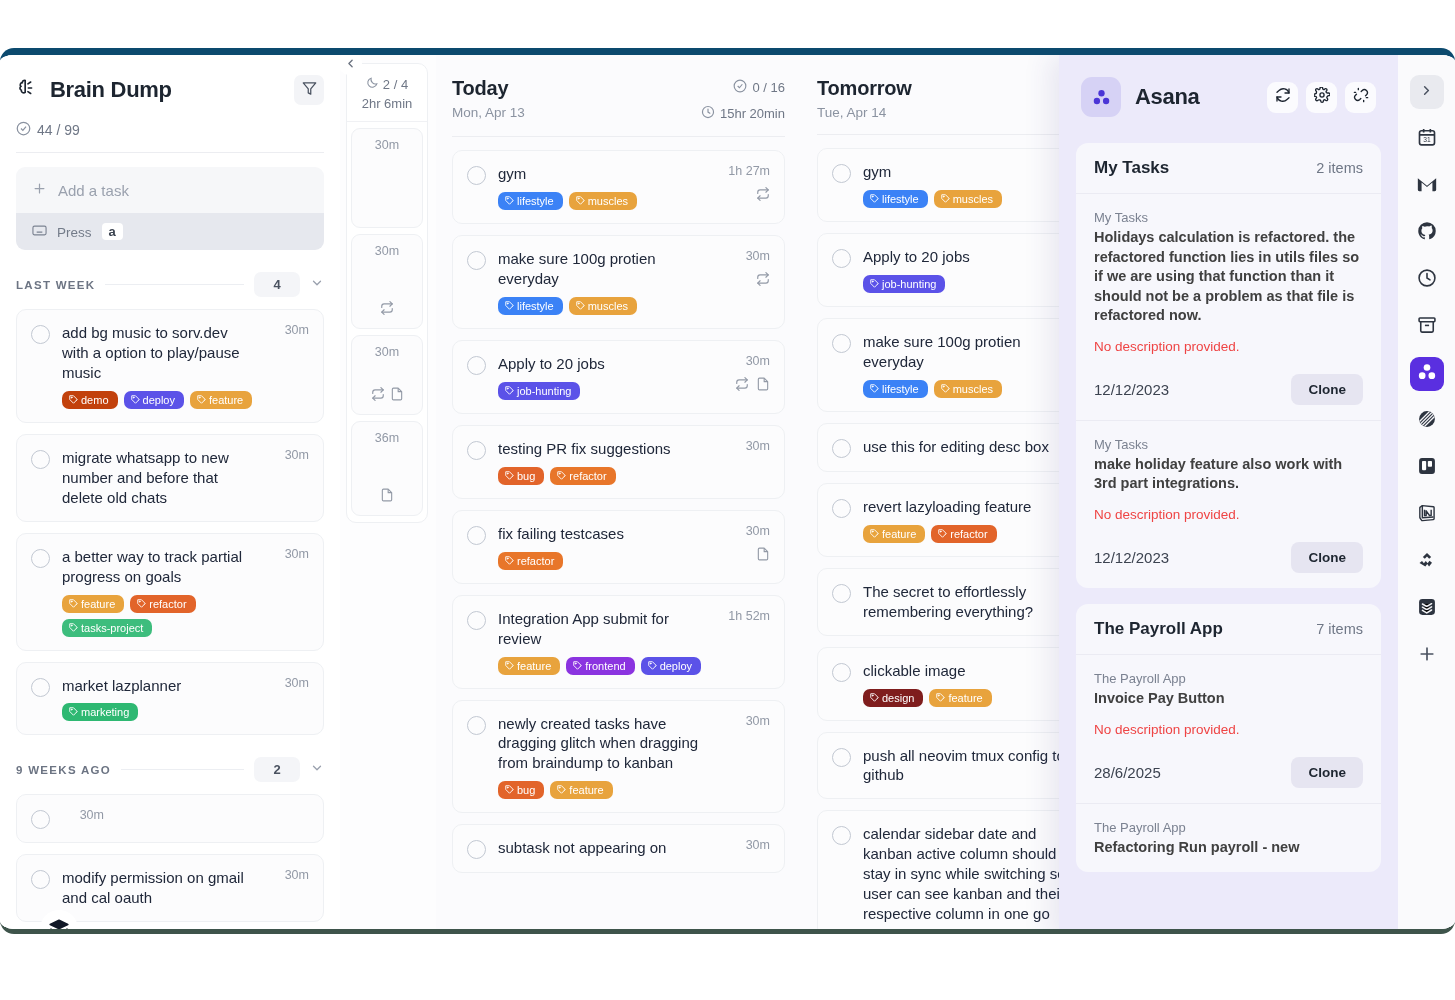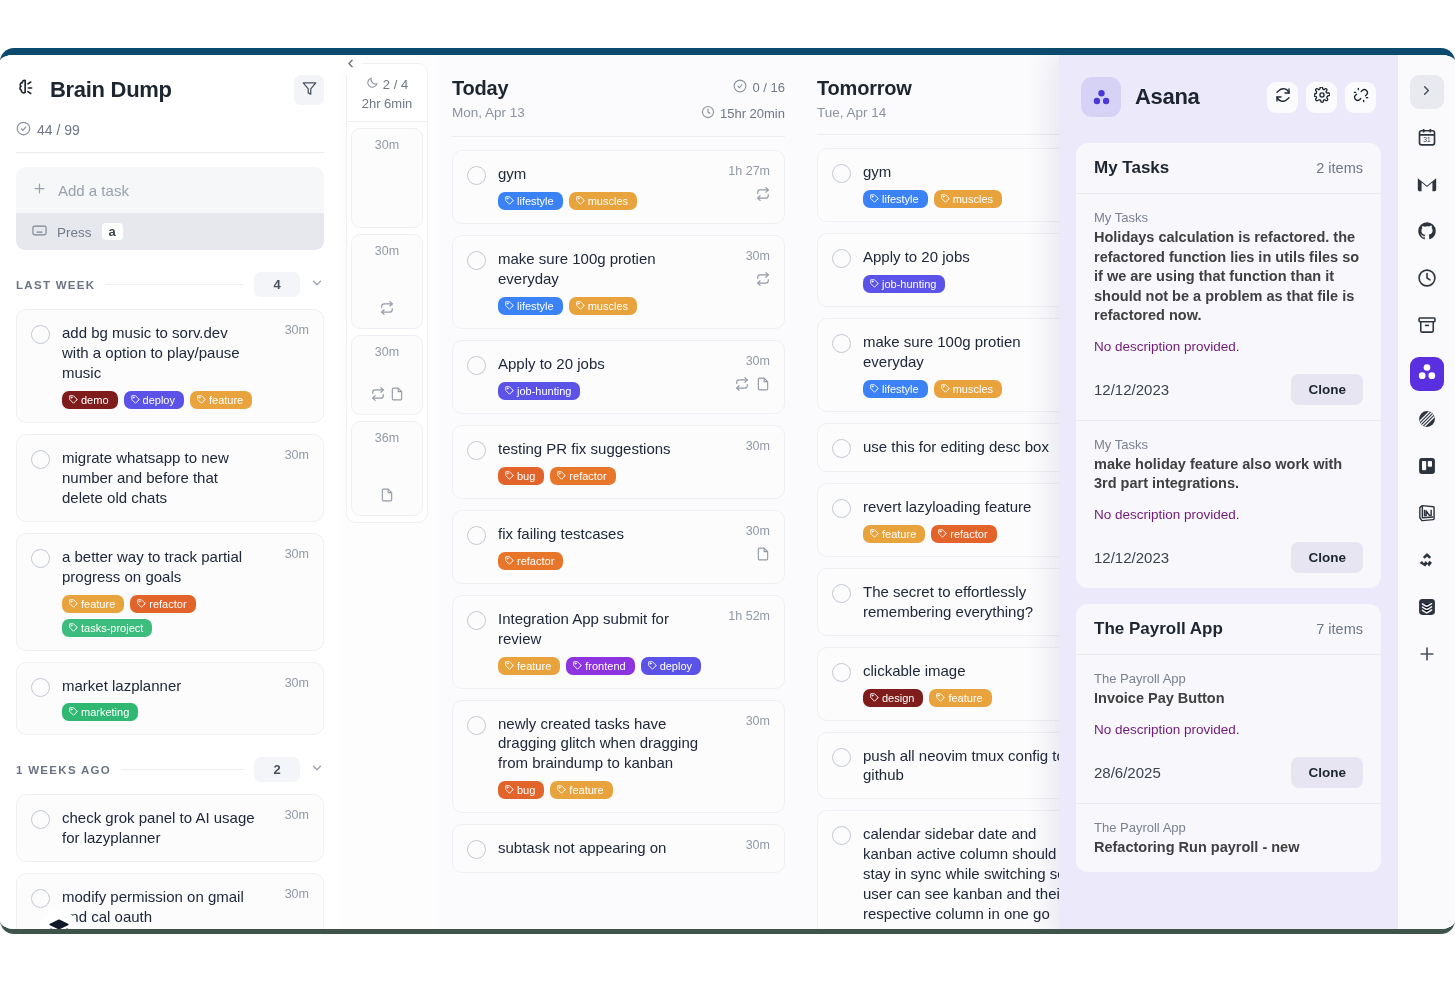--- a/index.html
+++ b/index.html
@@ -82,21 +82,21 @@
   .a-btn { width:31px; height:31px; border-radius:9px; background:#fbfbfe; display:flex; align-items:center; justify-content:center; cursor:pointer;}
   .asana-body { flex:1; overflow:hidden; padding:0 17px 0 17px; }
   .sect { background:#f7f7fc; border-radius:12px; margin-bottom:16px; overflow:hidden; }
   .sect-head { display:flex; align-items:center; justify-content:space-between; padding:15px 18px; border-bottom:1px solid #ebebf3;}
   .sect-title { font-size:17px; font-weight:700; color:#1d2530; }
   .sect-count { font-size:14.5px; color:#6f7786; }
   .a-item { padding:16px 18px 15px 18px; border-bottom:1px solid #ebebf3; }
   .a-item:last-child { border-bottom:none; }
   .a-proj { font-size:13px; color:#7b8291; margin-bottom:3px;}
   .a-task { font-size:14.5px; font-weight:700; color:#404040; line-height:1.35; }
-  .a-desc { font-size:13.5px; color:#701a75; margin-top:13px; }
+  .a-desc { font-size:13.5px; color:#ef4444; margin-top:13px; }
   .a-foot { display:flex; align-items:center; justify-content:space-between; margin-top:20px; }
   .a-date { font-size:15px; color:#3c4350; }
   .clone-btn { background:#e6e5f1; border-radius:8px; padding:8px 17px; font-size:13.5px; font-weight:700; color:#1d2530; cursor:pointer;}
 
   
   #iconrail { position:absolute; right:0; top:0; width:57px; height:886px; background:#fafafc; display:flex; flex-direction:column; align-items:center; padding-top:20px; gap:13px;}
   .ir { width:34px; height:34px; border-radius:9px; display:flex; align-items:center; justify-content:center; cursor:pointer; color:#2d3440;}
   .ir.expand { background:#e9eaef; }
   .ir.active { background:#5a2fe0; color:#fff; }
 
@@ -167,21 +167,21 @@
     <span class="chev">
       <svg width="14" height="14" viewBox="0 0 24 24" fill="none" stroke="#99a0ad" stroke-width="2.2" stroke-linecap="round" stroke-linejoin="round">
                 <polyline points="6 9 12 15 18 9"></polyline>
               </svg></span>
   </div>
   <div class="card">
       <div class="ck"></div>
       <div class="card-main">
         <div class="card-title">add bg music to sorv.dev with a option to play/pause music</div>
               <div class="tags">
-                <span class="tag" style="background:#7f1d1d">
+                <span class="tag" style="background:#c2410c">
       <span><svg width="9" height="9" viewBox="0 0 24 24" fill="none" stroke="#fff" stroke-width="2.4" stroke-linecap="round" stroke-linejoin="round">
                       <path d="M20.6 13.4L12 22 2 12V2h10l8.6 8.6a2 2 0 010 2.8z"></path>
                       <circle cx="7" cy="7" r="1.2" fill="#fff"></circle>
                     </svg></span>
                   <span>demo</span>
                 </span>
                 <span class="tag" style="background:#5b52e8">
       <span><svg width="9" height="9" viewBox="0 0 24 24" fill="none" stroke="#fff" stroke-width="2.4" stroke-linecap="round" stroke-linejoin="round">
                       <path d="M20.6 13.4L12 22 2 12V2h10l8.6 8.6a2 2 0 010 2.8z"></path>
                       <circle cx="7" cy="7" r="1.2" fill="#fff"></circle>
@@ -254,33 +254,30 @@
                     </svg></span>
                   <span>marketing</span>
                 </span>
               </div>
       </div>
       <div class="card-right">
               <span class="dur">30m</span>
             </div>
     </div>
   <div class="group-head">
-    <span class="group-label">1 WEEKS AGO</span>
+    <span class="group-label">9 WEEKS AGO</span>
     <span class="group-line"></span>
     <span class="group-chip">2</span>
     <span class="chev">
       <svg width="14" height="14" viewBox="0 0 24 24" fill="none" stroke="#99a0ad" stroke-width="2.2" stroke-linecap="round" stroke-linejoin="round">
                 <polyline points="6 9 12 15 18 9"></polyline>
               </svg></span>
   </div>
   <div class="card">
       <div class="ck"></div>
-      <div class="card-main">
-        <div class="card-title">check grok panel to AI usage for lazyplanner</div>
-      </div>
       <div class="card-right">
               <span class="dur">30m</span>
             </div>
     </div>
           <div class="card">
       <div class="ck"></div>
       <div class="card-main">
         <div class="card-title">modify permission on gmail and cal oauth</div>
       </div>
       <div class="card-right">

